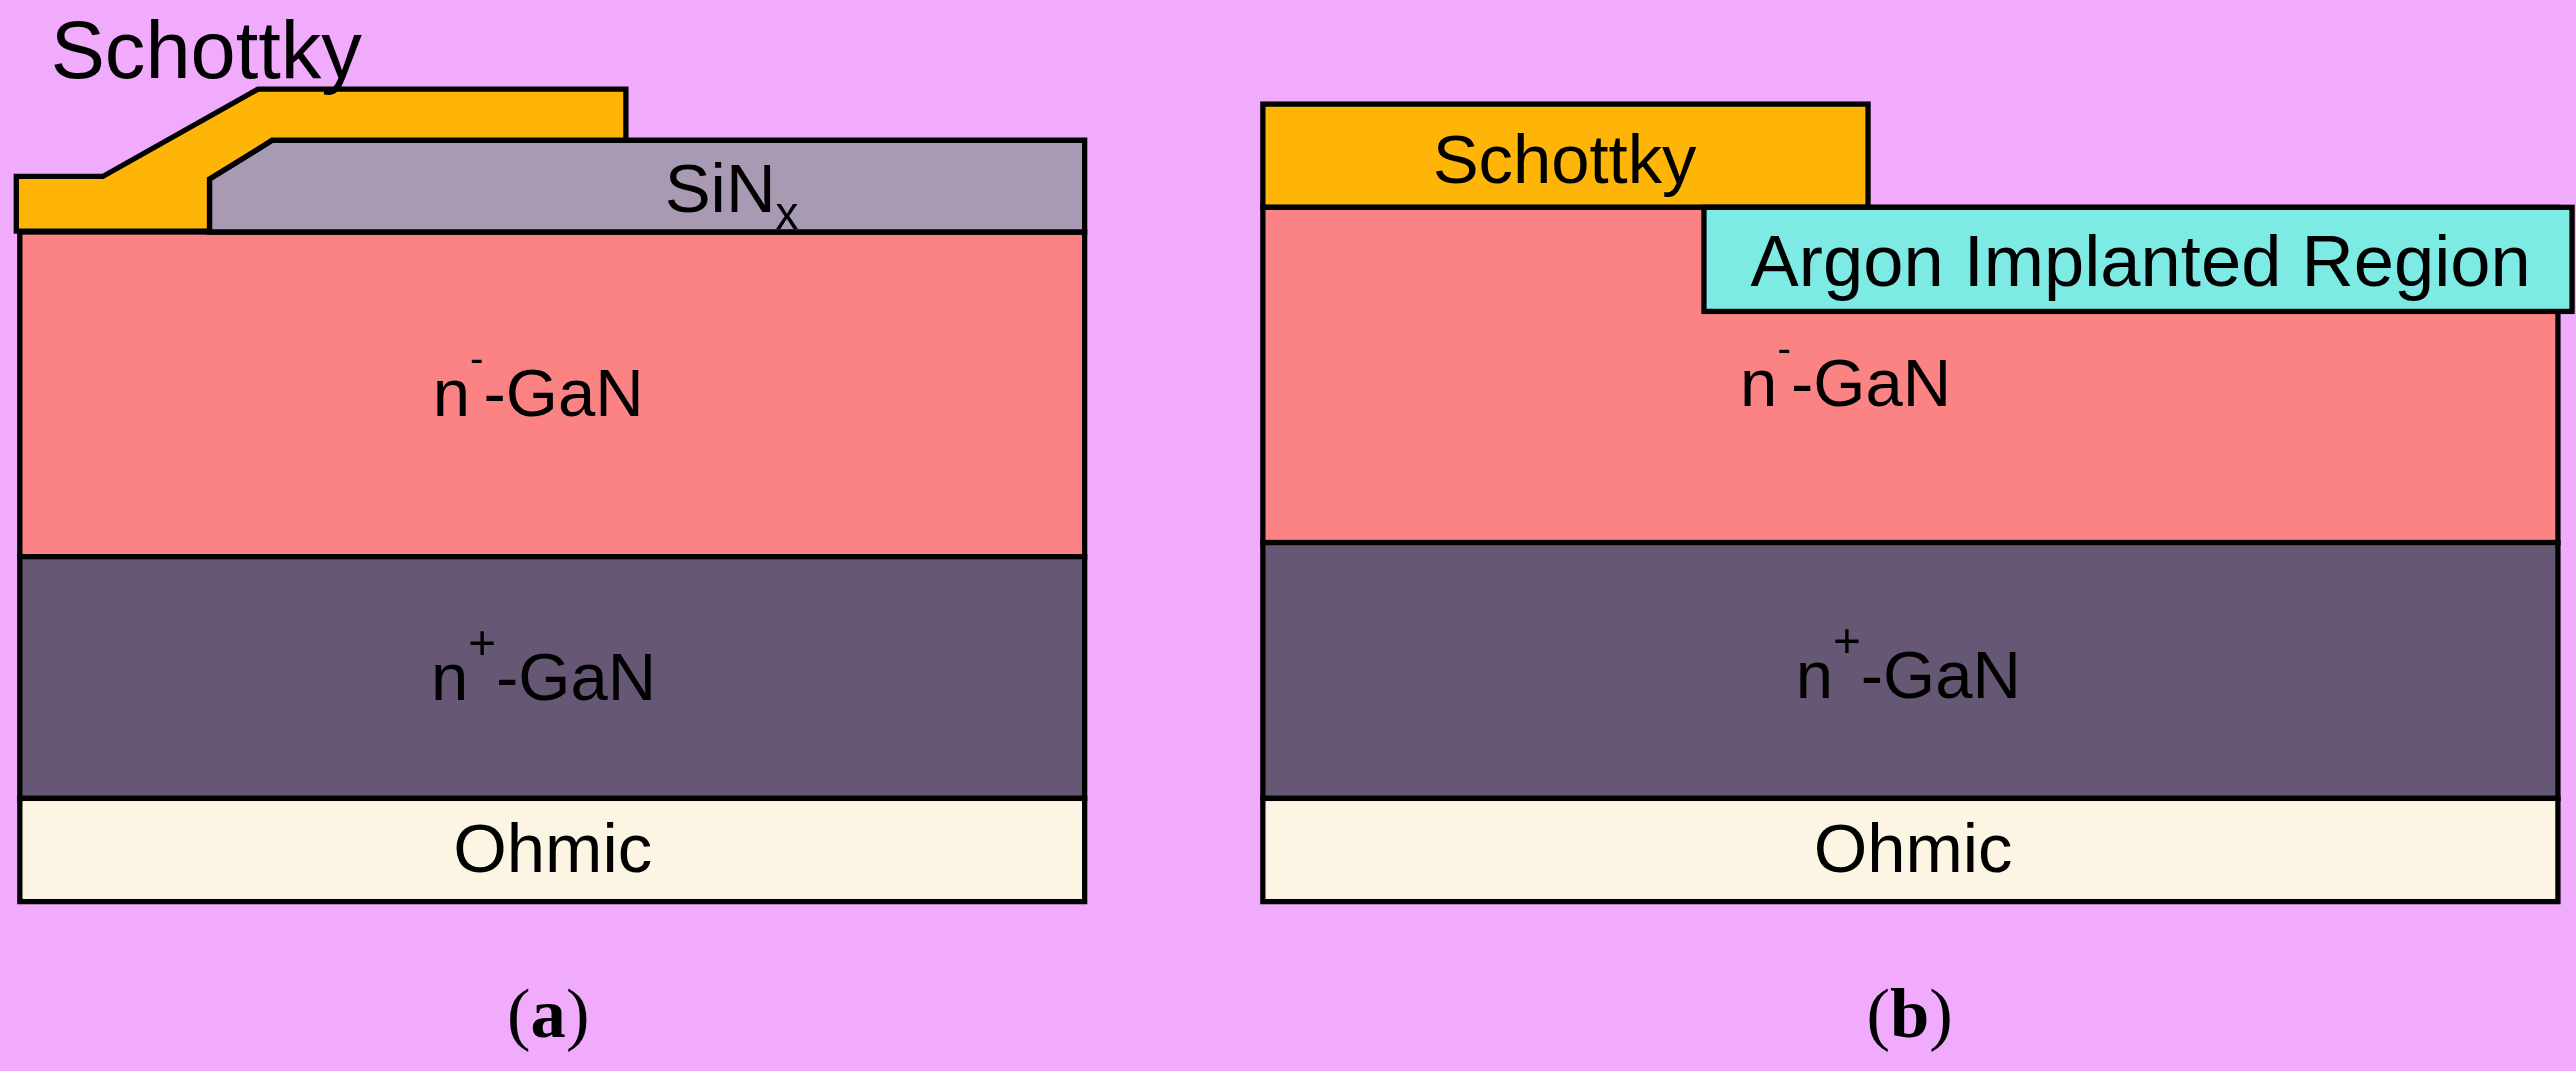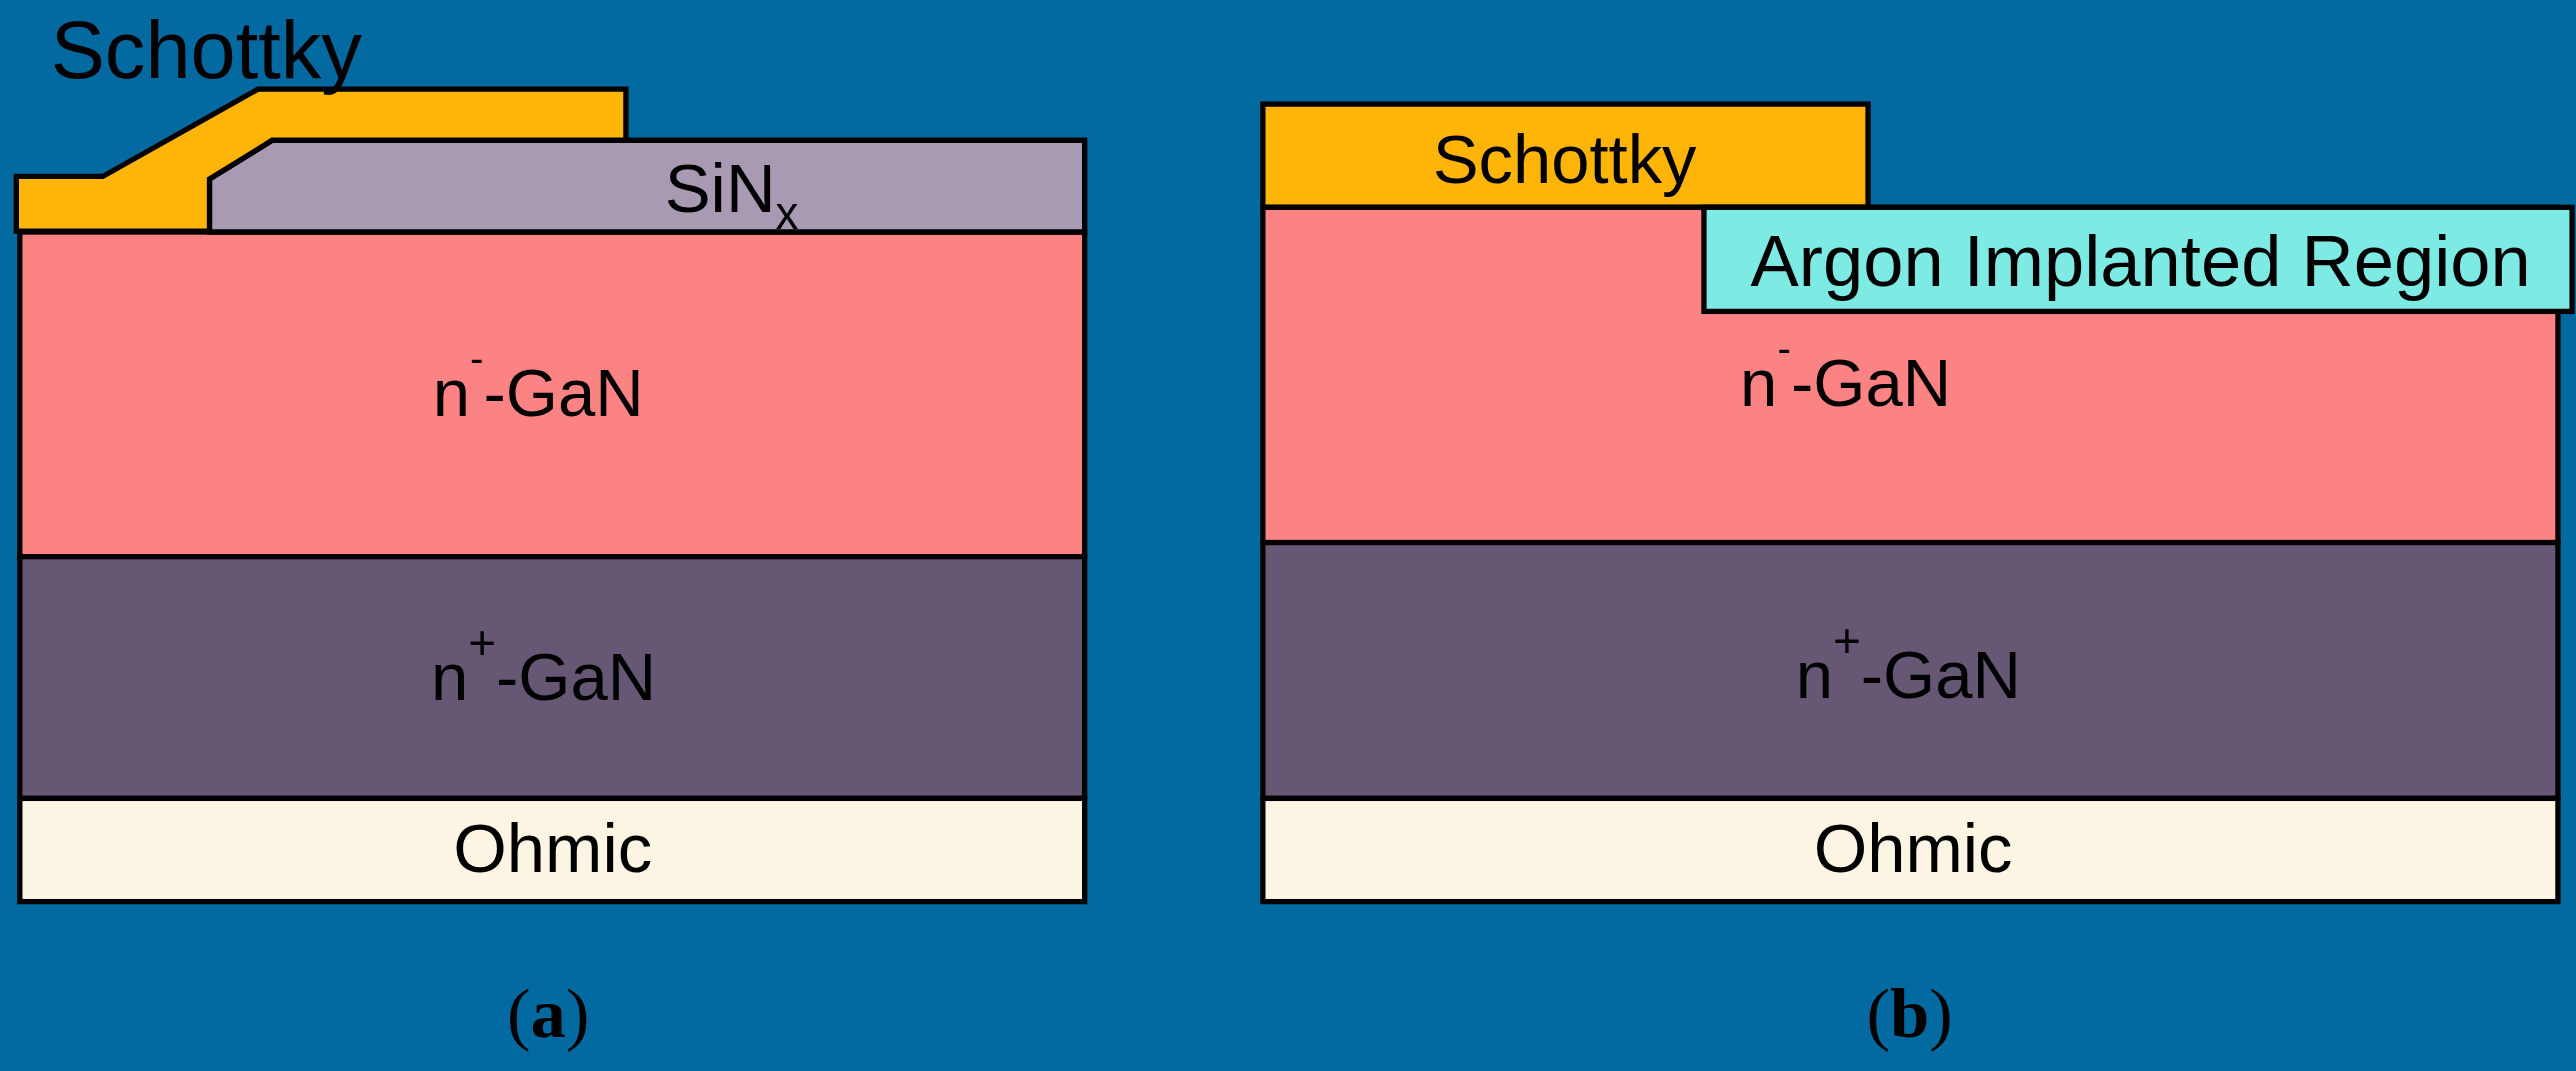--- a/index.html
+++ b/index.html
@@ -4,21 +4,21 @@
 <style>
   html, body {
     margin: 0;
     padding: 0;
     background: #ffffff;
   }
   .canvas {
     position: relative;
     width: 2576px;
     height: 1071px;
-    background: #0369a1;
+    background: #f0abfc;
     font-family: "Liberation Sans", "DejaVu Sans", sans-serif;
   }
   svg { display: block; }
   text { user-select: none; }
 </style>
 </head>
 <body>
 
 <div class="canvas">
   <svg width="2576" height="1071" viewBox="0 0 2919 1214" xmlns="http://www.w3.org/2000/svg">

